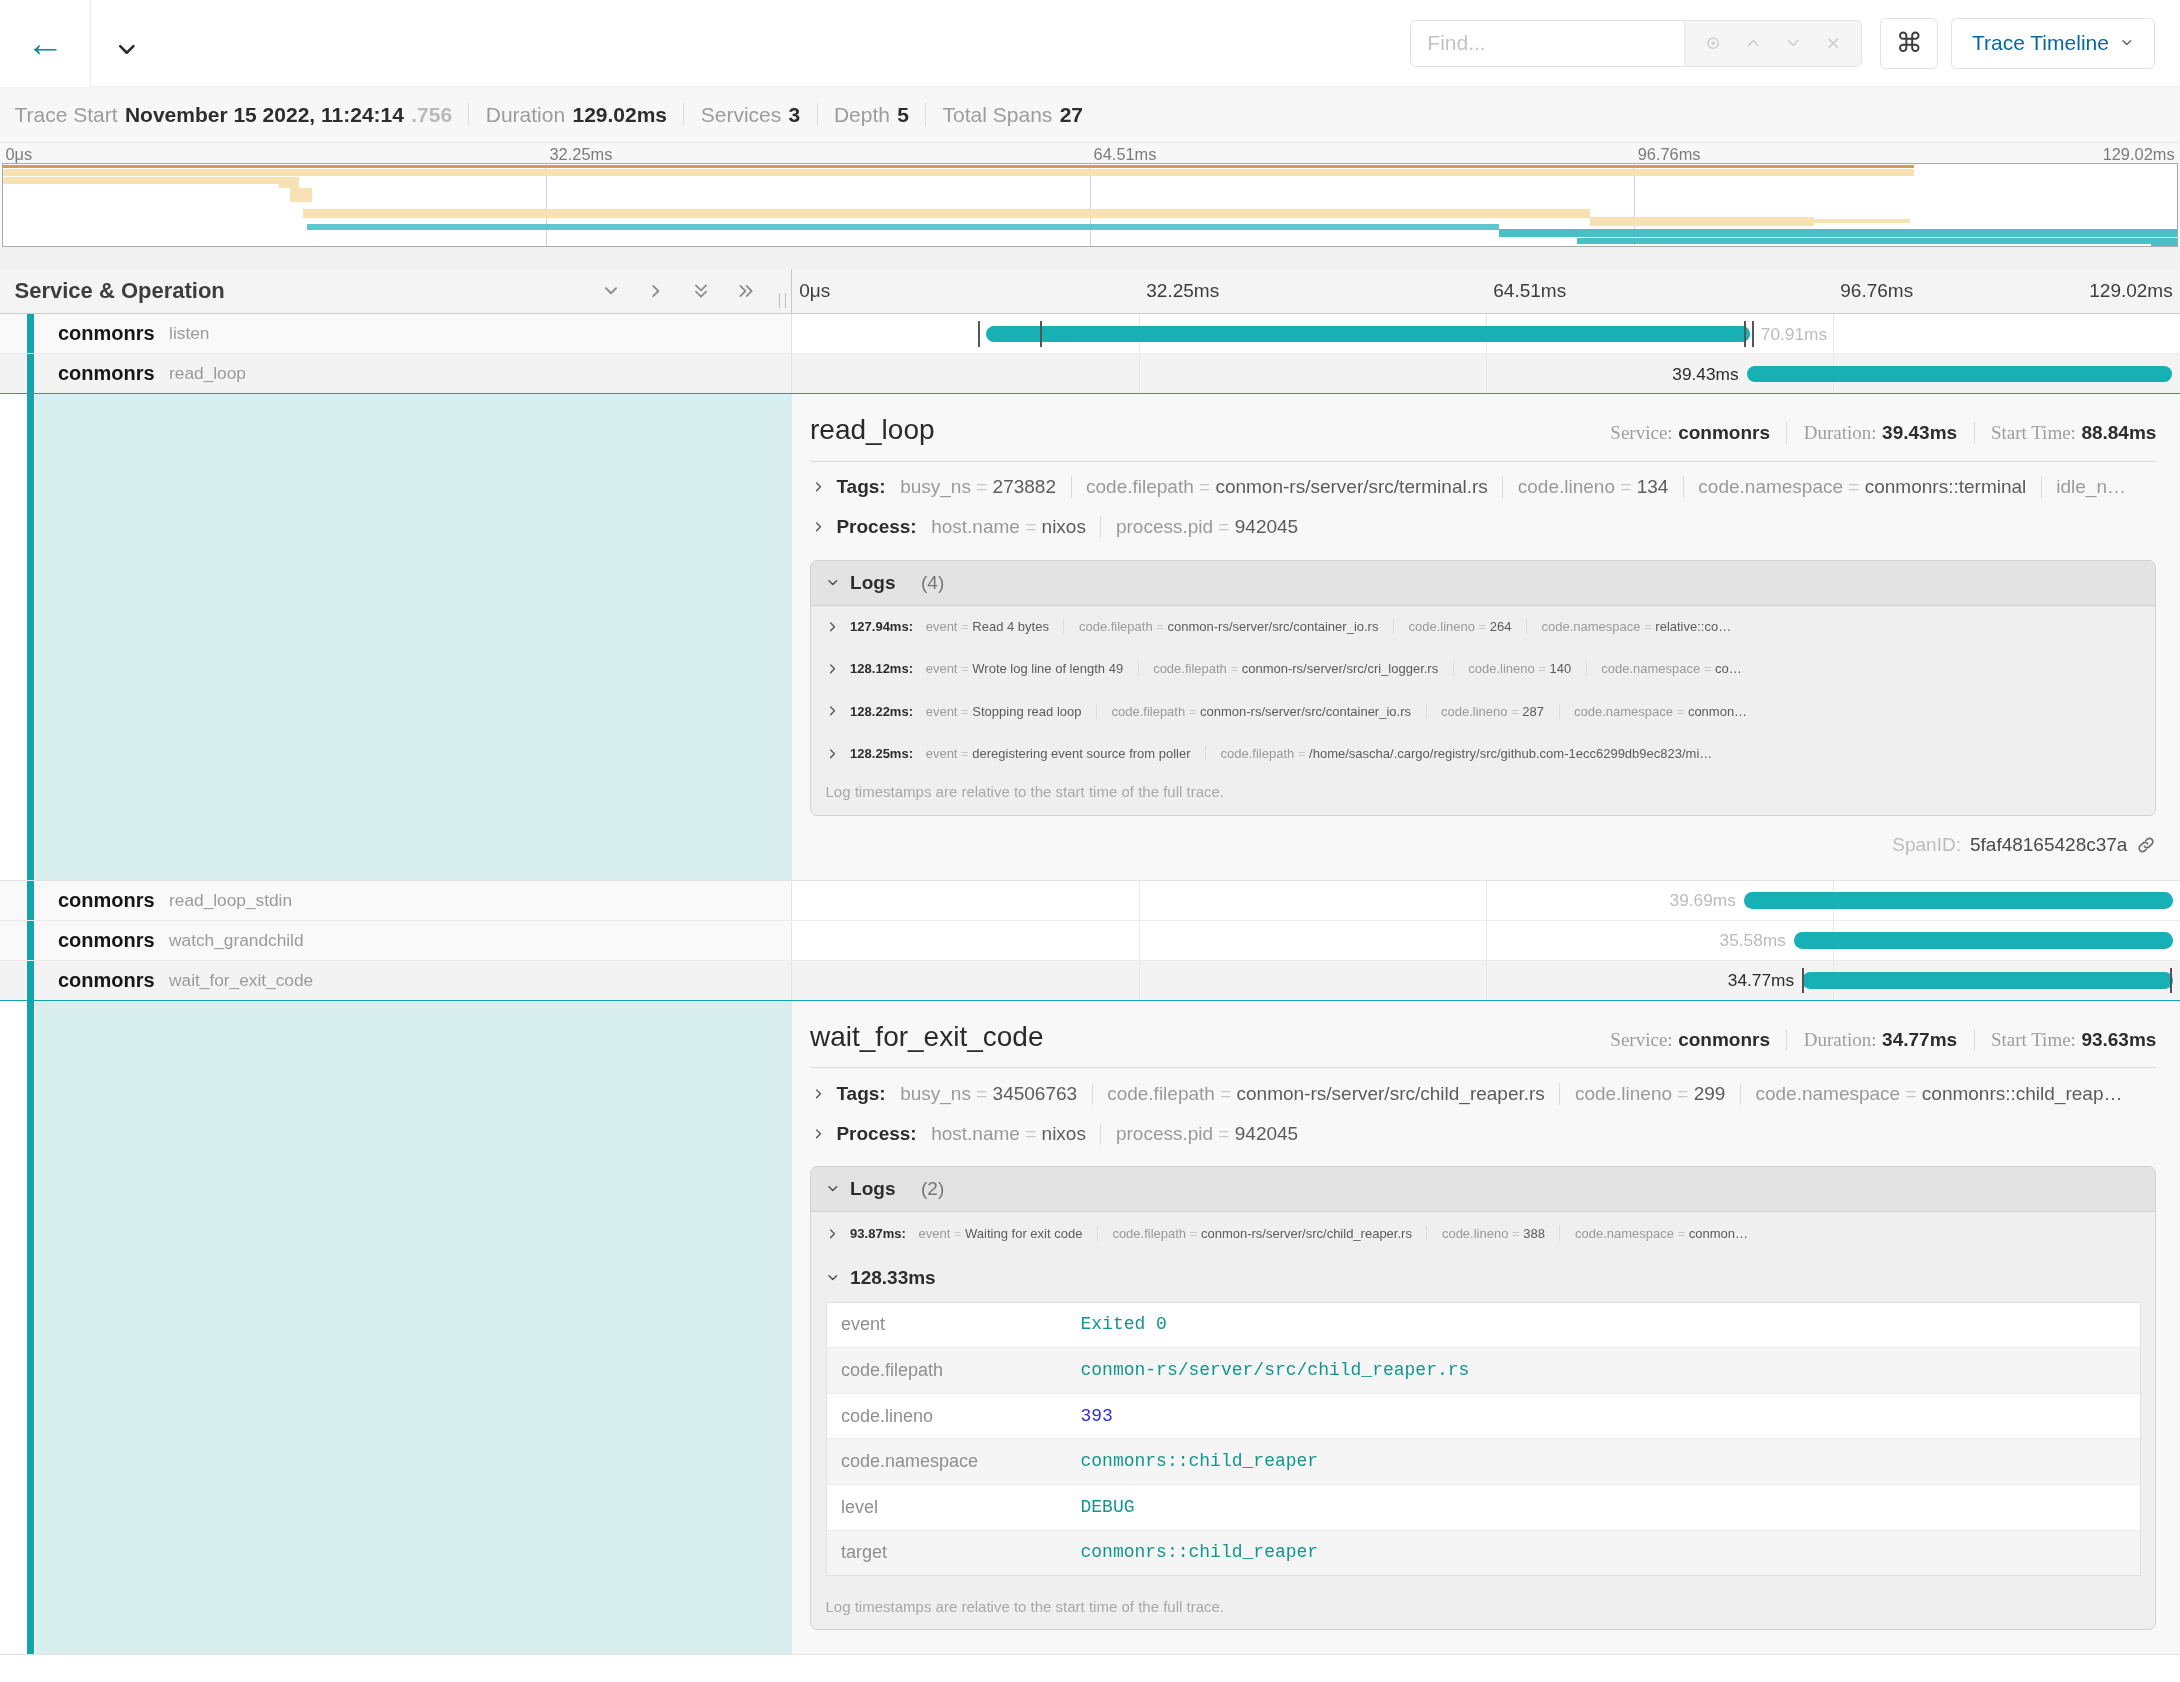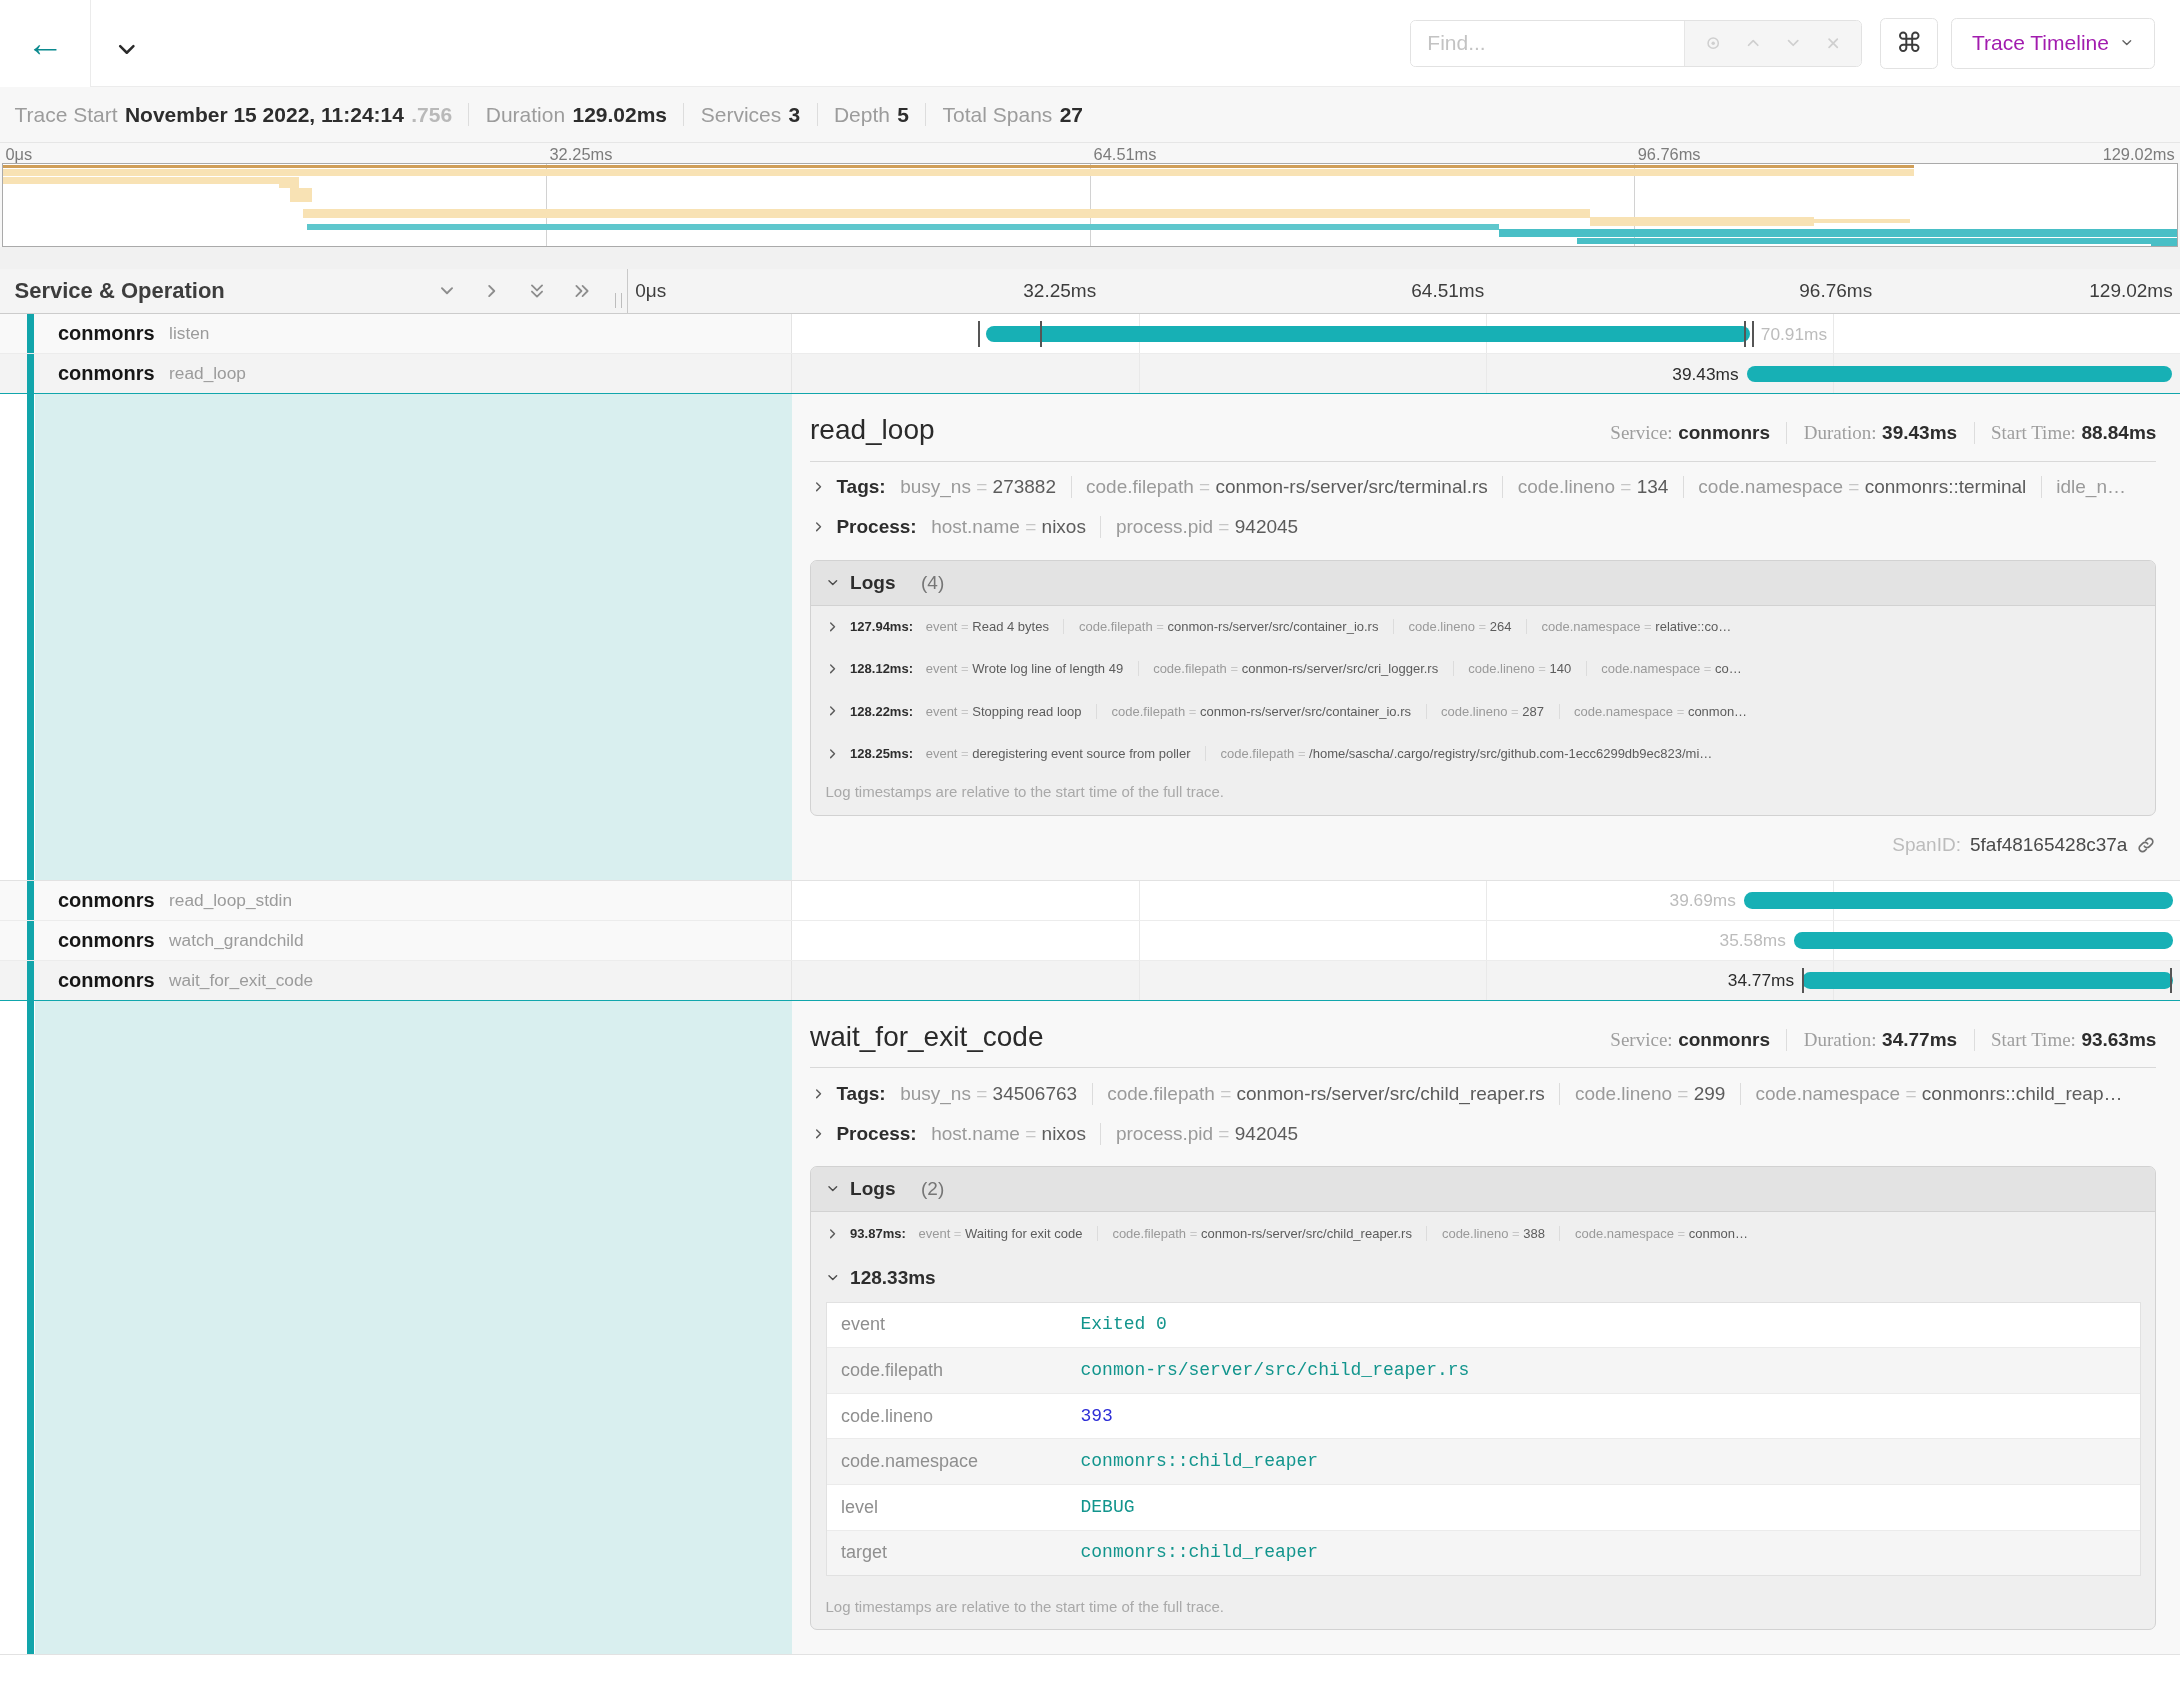--- a/index.html
+++ b/index.html
@@ -23,21 +23,21 @@
   .topbar-right { margin-left:auto; display:flex; align-items:center; padding-right:25.5px; }
   .find-group { display:flex; height:47px; border:0.9px solid #e2e2e2; border-radius:5.5px; overflow:hidden; }
   .find-input { width:273px; border:none; outline:none; padding:0 16.4px; font-size:21px;
     font-family:"Liberation Sans",sans-serif; color:#444; background:#fff; }
   .find-input::placeholder { color:#c3c3c3; }
   .find-controls { display:flex; align-items:center; gap:23.6px; padding:0 20px;
     background:#f5f5f5; border-left:0.9px solid #e6e6e6; color:#cfcfcf; }
   .kbd-btn { margin-left:18px; width:58px; height:51px; background:#fff; border:0.9px solid #e2e2e2;
     border-radius:5.5px; font-size:27px; color:#3c3c3c; cursor:pointer; }
   .view-btn { margin-left:12.7px; height:51px; padding:0 20px; background:#fff; border:0.9px solid #e2e2e2;
-    border-radius:5.5px; font-size:21px; color:#a21caf; cursor:pointer; display:flex; align-items:center; gap:11px; }
+    border-radius:5.5px; font-size:21px; color:#0369a1; cursor:pointer; display:flex; align-items:center; gap:11px; }
   .view-btn .ic { width:13.6px; height:13.6px; color:#666; }
 
   
   .summary { height:56px; background:#f7f7f7; border-bottom:0.9px solid #e6e6e6;
     display:flex; align-items:center; padding:0 14.5px; font-size:21px; }
   .sum-item { color:#9c9c9c; white-space:nowrap; }
   .sum-item b { color:#2d2d2d; font-weight:700; margin-left:7.3px; }
   .sum-item .dim { color:#b9b9b9; font-weight:700; }
   .sum-sep { width:0.9px; height:23.6px; background:#ddd; margin:0 16.4px; }
 
@@ -46,21 +46,21 @@
   .mm-ticks { position:relative; height:20px; font-size:16.4px; color:#7c7c7c; }
   .mm-ticks span { position:absolute; top:1.8px; }
   .mm-canvas { position:relative; height:84px; background:#fff; border:0.9px solid #aaa; overflow:hidden; }
   .mm-grid { position:absolute; top:0; bottom:0; width:0.9px; background:#d2d2d2; }
   .mmb { position:absolute; }
 
   .gap-strip { height:22px; background:#f1f1f1; }
 
   
   .grid-header { height:45px; display:flex; background:#f4f4f4; border-bottom:0.9px solid #cccccc; }
-  .gh-left { width:628px; display:flex; align-items:center; padding:0 9px 0 14.5px;
+  .gh-left { width:792px; display:flex; align-items:center; padding:0 9px 0 14.5px;
     border-right:0.9px solid #c9c9c9; position:relative; }
   .gh-title { font-size:22px; font-weight:700; color:#3d3d3d; }
   .gh-icons { margin-left:auto; display:flex; align-items:center; gap:27px; color:#8d8d8d; margin-right:27px; }
   .gh-icons .ic { width:18px; height:18px; cursor:pointer; }
   .grip { position:absolute; right:5.5px; bottom:5.5px; width:6.4px; height:14.5px;
     border-left:0.9px solid #bdbdbd; border-right:0.9px solid #bdbdbd; }
   .gh-right { flex:1; position:relative; font-size:19px; color:#3d3d3d; }
   .gh-right span { position:absolute; top:11px; }
 
   

